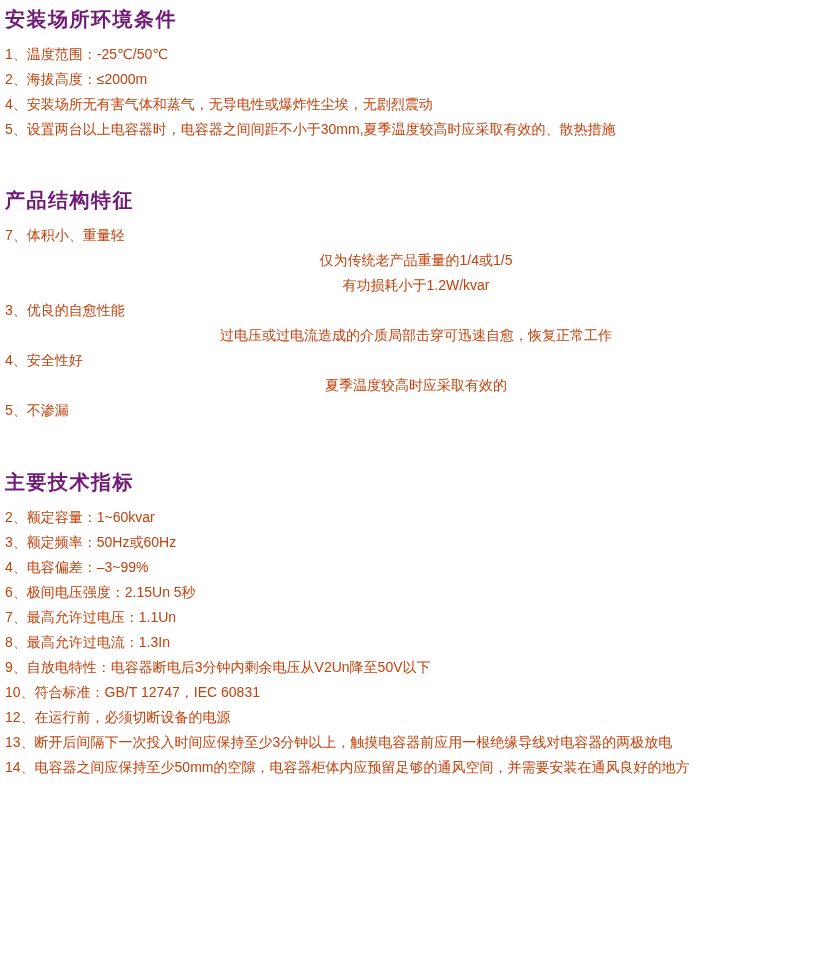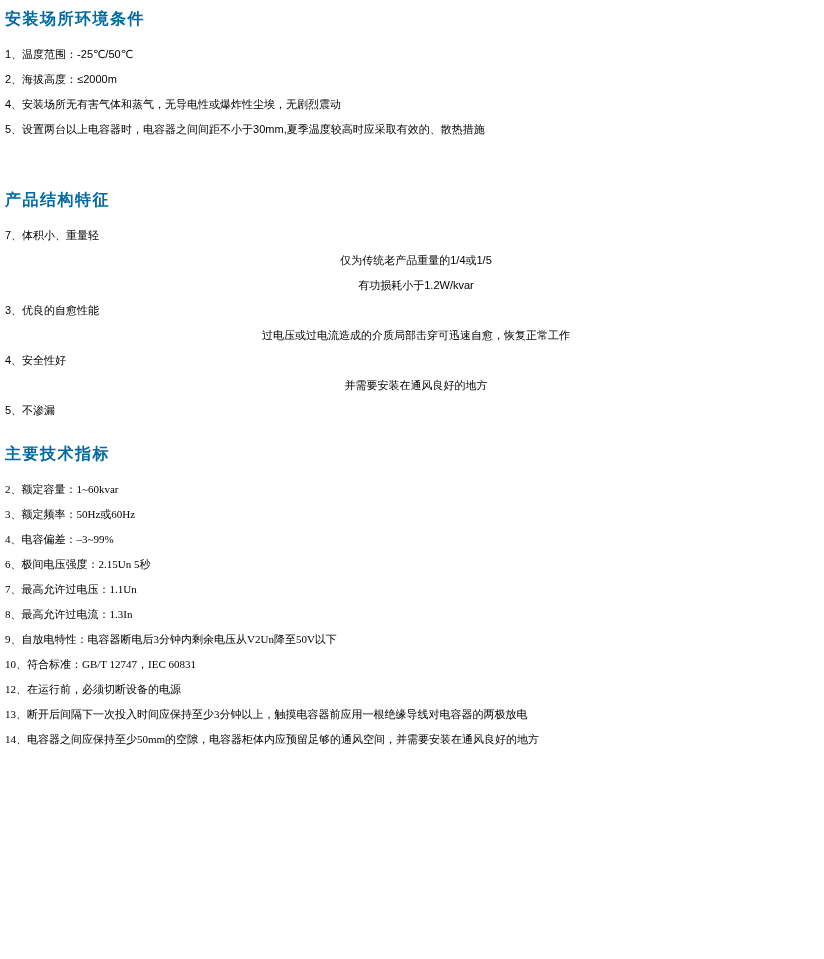--- a/index.html
+++ b/index.html
@@ -10,33 +10,33 @@
   .page {
     position: relative;
     width: 824px;
     height: 959px;
     background: #ffffff;
     padding: 8px 20px 40px 5px;
     overflow: hidden;
   }
   .section { margin: 0; }
   h2.section-title {
-    color: #0369a1;
-    font-size: 16px;
+    color: #701a75;
+    font-size: 20px;
     font-weight: bold;
     letter-spacing: 1.5px;
     line-height: 22px;
     margin: 0 0 12px 0;
   }
   .section-2 { margin-top: 47px; }
-  .section-3 { margin-top: 20px; font-family: Liberation Serif, serif; }
+  .section-3 { margin-top: 48px; }
   .item-list { list-style: none; }
   .line {
-    color: #000000;
-    font-size: 11px;
+    color: #c2410c;
+    font-size: 14px;
     line-height: 25px;
     white-space: nowrap;
   }
   .line.sub {
     padding-left: 23px;
     text-align: center;
   }
 </style>
 </head>
 <body>
@@ -55,21 +55,21 @@
 
   <div class="section section-2">
     <h2 class="section-title">产品结构特征</h2>
     <div class="item-list">
       <div class="line">7、体积小、重量轻</div>
       <div class="line sub">仅为传统老产品重量的1/4或1/5</div>
       <div class="line sub">有功损耗小于1.2W/kvar</div>
       <div class="line">3、优良的自愈性能</div>
       <div class="line sub">过电压或过电流造成的介质局部击穿可迅速自愈，恢复正常工作</div>
       <div class="line">4、安全性好</div>
-      <div class="line sub">并需要安装在通风良好的地方</div>
+      <div class="line sub">夏季温度较高时应采取有效的</div>
       <div class="line">5、不渗漏</div>
     </div>
   </div>
 
   <div class="section section-3">
     <h2 class="section-title">主要技术指标</h2>
     <div class="item-list">
       <div class="line">2、额定容量：1~60kvar</div>
       <div class="line">3、额定频率：50Hz或60Hz</div>
       <div class="line">4、电容偏差：–3~99%</div>

